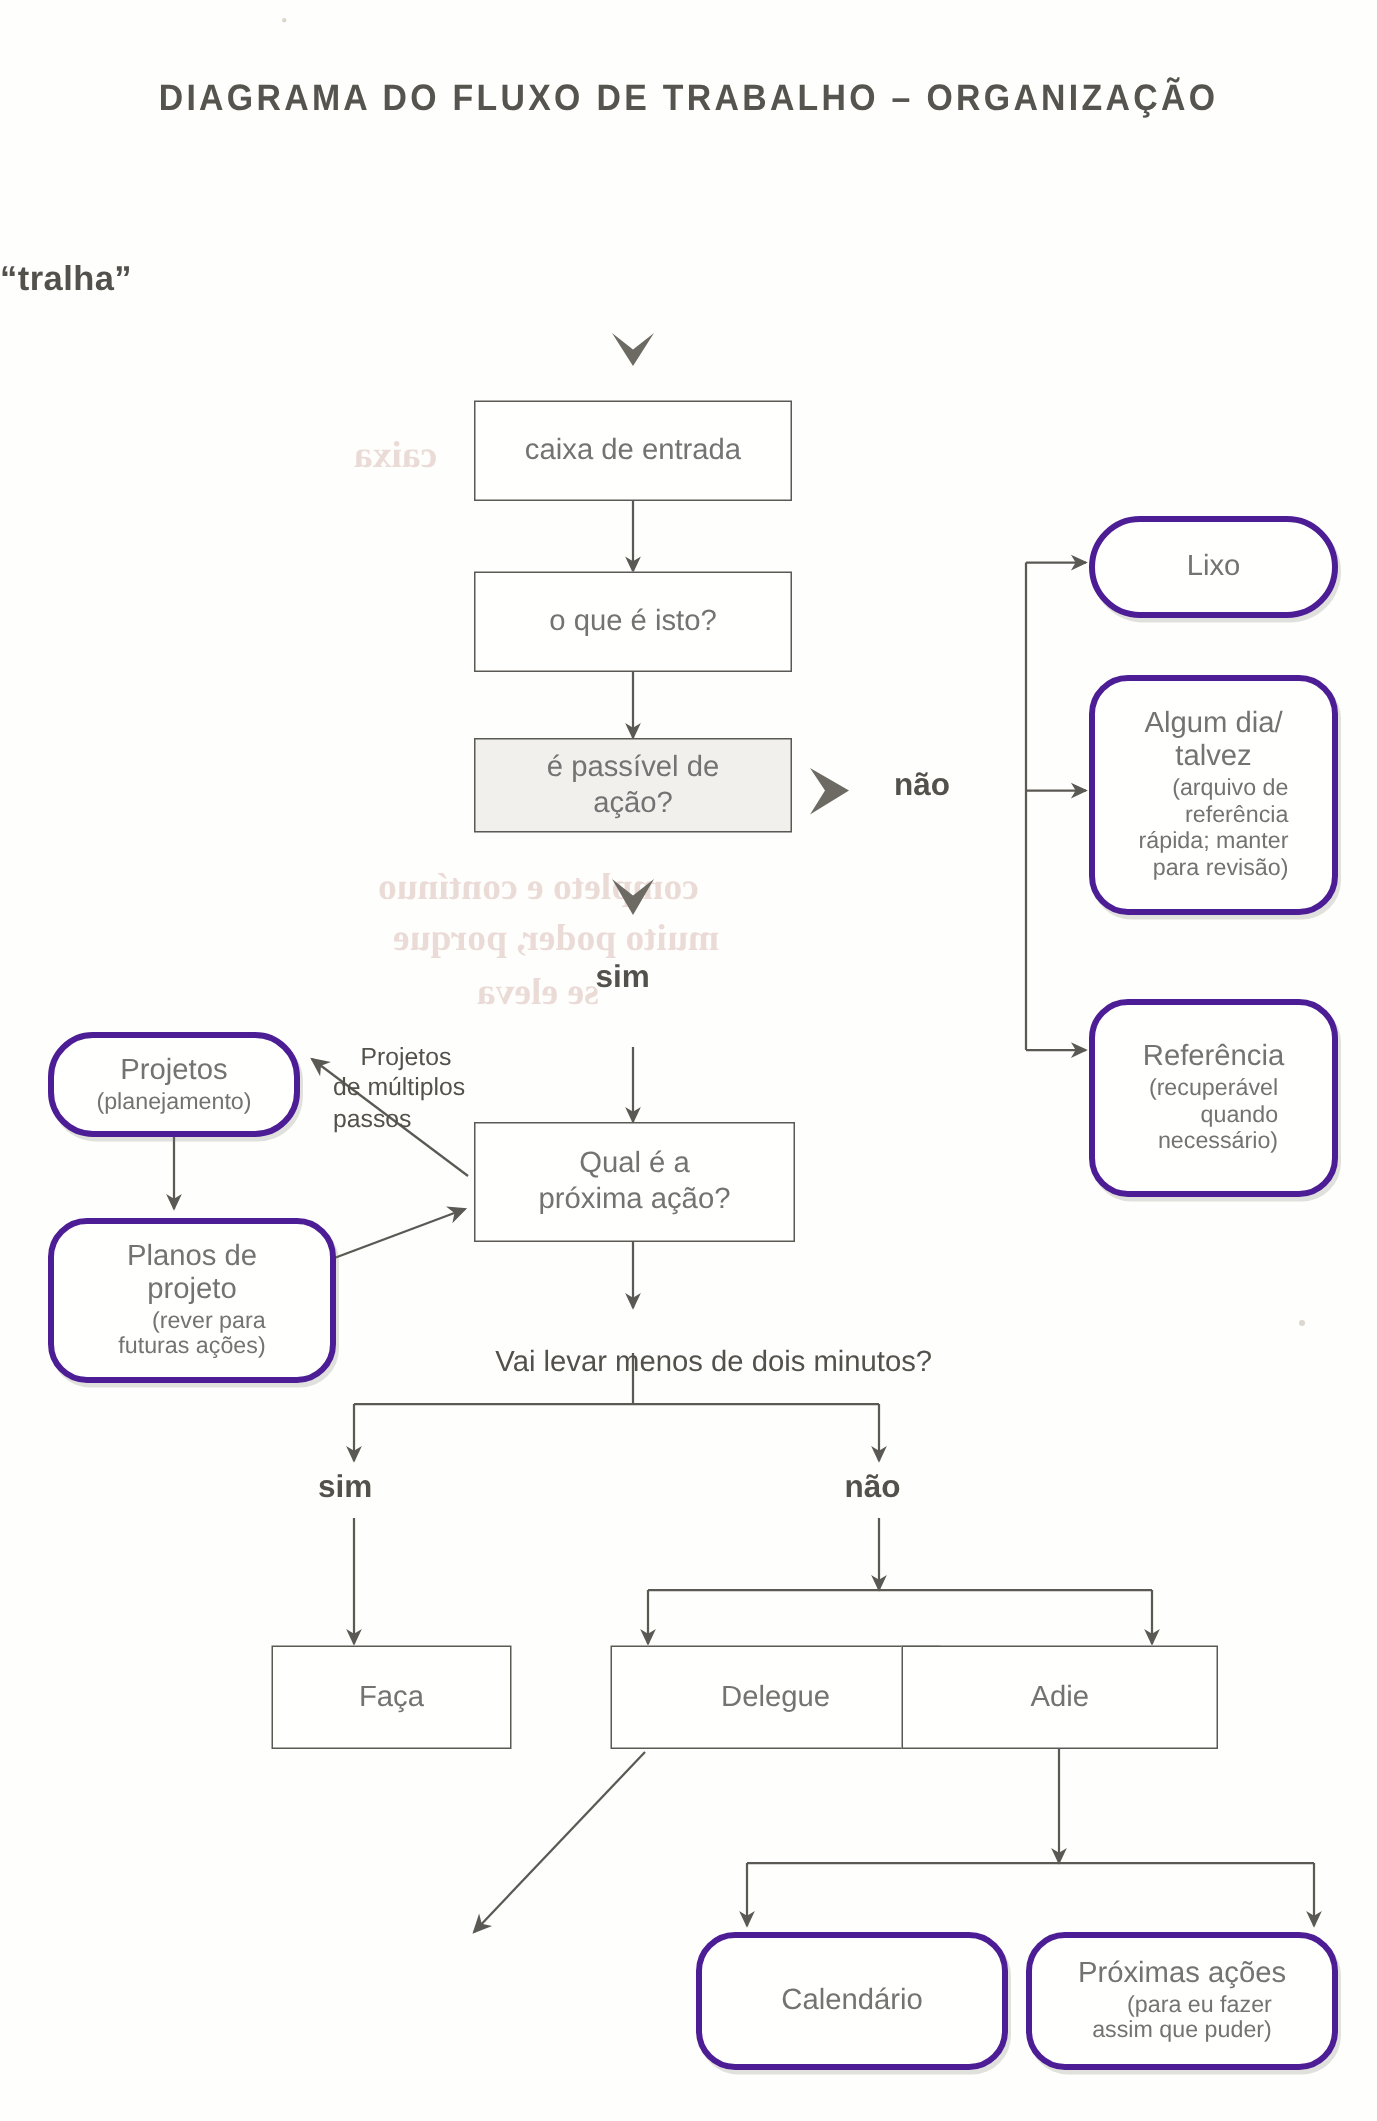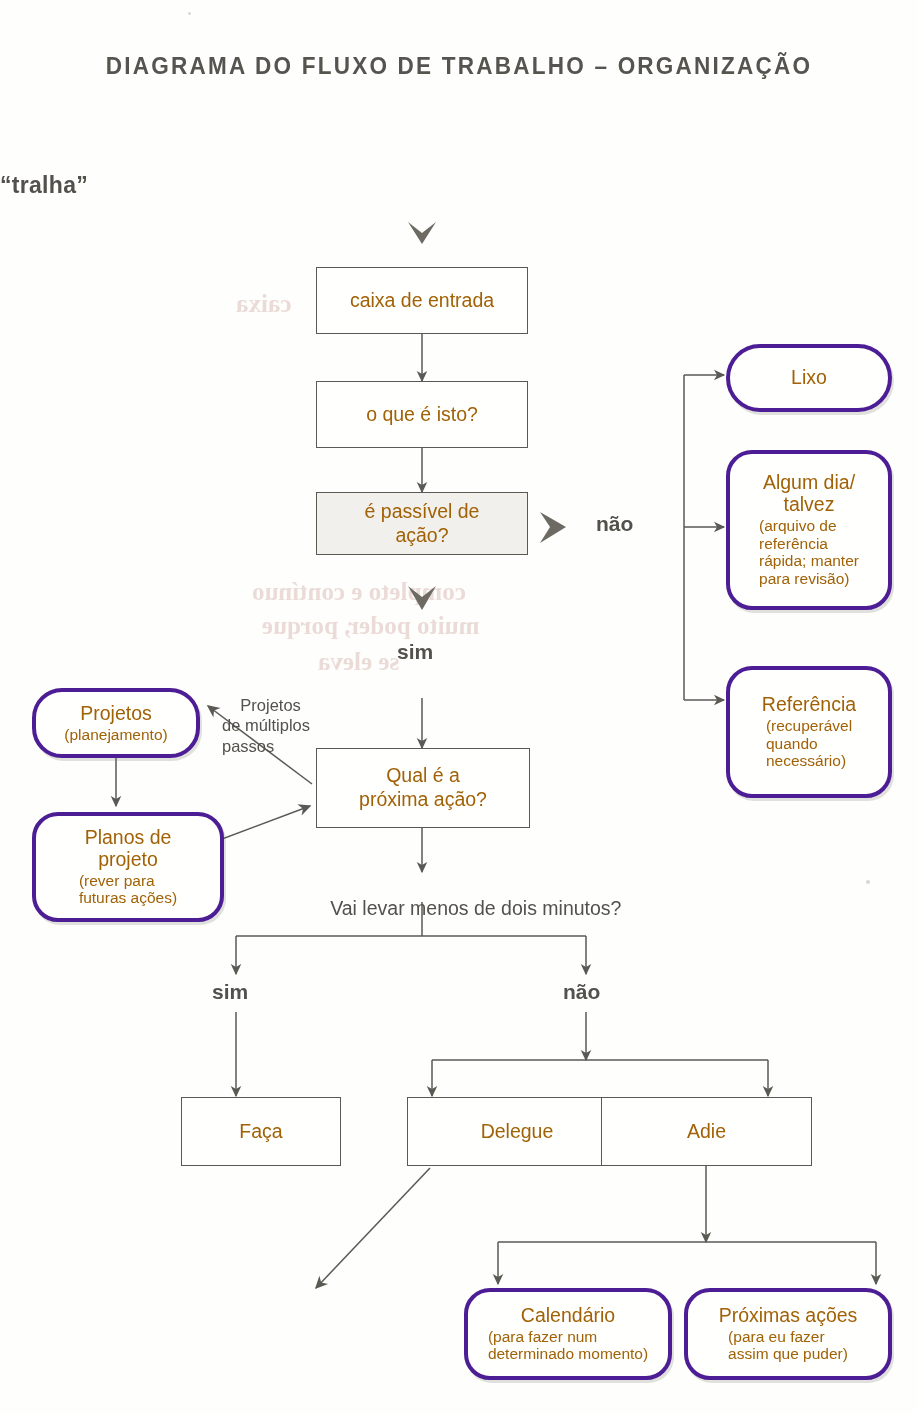--- a/index.html
+++ b/index.html
@@ -35,22 +35,22 @@
     white-space:nowrap;
   }
   
   .node{
     position:absolute;
     box-sizing:border-box;
     display:flex;
     flex-direction:column;
     align-items:center;
     justify-content:center;
-    text-align:left;
-    color:#a16207;
+    text-align:right;
+    color:#737373;
   }
   .rect{
     border:1.6px solid #5b5954;
     background:#fffffd;
     font-size:19.5px;
     line-height:1.22;
   }
   .rect.shaded{ background:#f1f0ec; }
   .rounded{
     border:4px solid #4c1d95;
@@ -251,21 +251,20 @@
 
   <div class="node rounded" style="left:32px; top:812px; width:192px; height:110px; padding:2px 6px;">
     <span class="main">Planos de</span>
     <span class="main">projeto</span>
     <span class="sub">(rever para<br>futuras ações)</span>
   </div>
 
 
   <div class="node rounded" style="left:464px; top:1288px; width:208px; height:92px; padding:2px 6px;">
     <span class="main">Calendário</span>
-    <span class="sub">(para fazer num<br>determinado momento)</span>
   </div>
 
   <div class="node rounded" style="left:684px; top:1288px; width:208px; height:92px; padding:2px 6px;">
     <span class="main">Próximas ações</span>
     <span class="sub">(para eu fazer<br>assim que puder)</span>
   </div>
 
 </div>
 
 </body></html>

